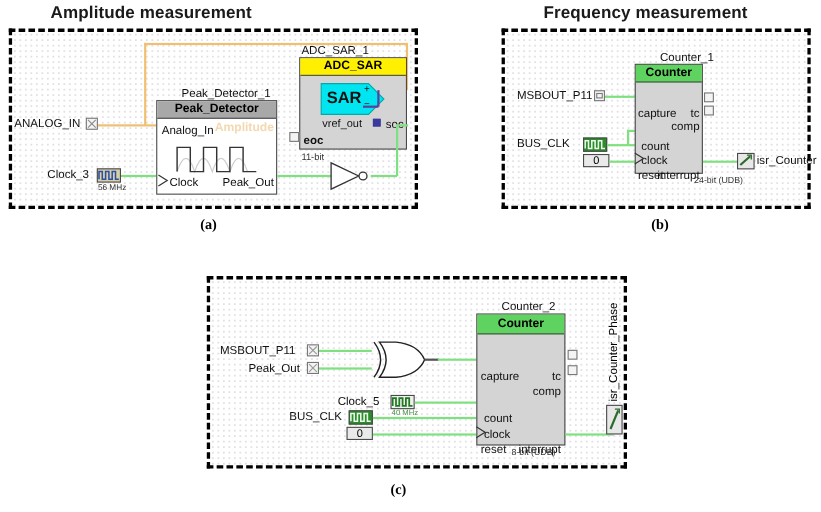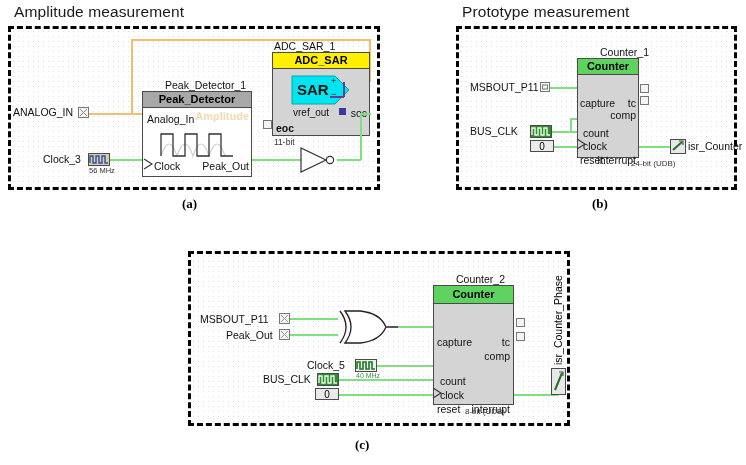--- a/index.html
+++ b/index.html
@@ -6,21 +6,21 @@
   body{width:746px;height:465px;position:relative;
        font-family:"Liberation Sans",sans-serif;color:#000;
        -webkit-font-smoothing:none;}
   .panel{position:absolute;}
   .dashbox{position:absolute;border:3px dashed #000;background:#fff;
            box-sizing:border-box;}
   .dotgrid{position:absolute;inset:0;
       background-image:radial-gradient(#c9c9d6 0.6px, transparent 0.6px);
       background-size:5px 5px;opacity:.55;}
   .title{position:absolute;font-size:15.5px;letter-spacing:.1px;
-         white-space:nowrap;color:#1a1a1a;font-weight:400;}
+         white-space:nowrap;color:#1a1a1a;font-weight:700;margin-left:32px;}
   .caption{position:absolute;font-family:"Liberation Serif",serif;
            font-weight:bold;font-size:13px;}
   
   .blk{position:absolute;box-sizing:border-box;border:1px solid #4a4a4a;}
   .blk-hdr{height:15px;line-height:15px;text-align:center;font-size:11px;
            font-weight:bold;border-bottom:1px solid #4a4a4a;overflow:hidden;}
   .blk-body{position:relative;height:calc(100% - 15px);}
   .inst{position:absolute;font-size:10.5px;white-space:nowrap;color:#111;}
   .subtxt{position:absolute;font-size:7.5px;color:#333;white-space:nowrap;}
   .pin{position:absolute;font-size:10.5px;white-space:nowrap;color:#111;}
@@ -128,21 +128,21 @@
   </svg>
   <div class="wire" style="left:337px;top:159px;width:24px;"></div>
   <div class="wire-v" style="left:360px;top:113px;height:47px;"></div>
   <div class="wire" style="left:360px;top:113px;width:11px;"></div>
 
   <div class="caption" style="left:182px;top:196px;">(a)</div>
 </div>
 
 <div class="panel" style="left:440px;top:0;width:306px;height:220px;">
 
-  <div class="title" style="left:22px;top:3px;">Prototype  measurement</div>
+  <div class="title" style="left:22px;top:3px;">Frequency  measurement</div>
 
   <div class="dashbox" style="left:16px;top:26px;width:281px;height:164px;">
     <div class="dotgrid"></div>
   </div>
 
   <div class="lbl" style="left:30px;top:81px;">MSBOUT_P11</div>
   <div class="term" style="left:100px;top:82px;width:10px;height:10px;">
     <svg width="8" height="8" style="position:absolute;left:0;top:0;">
       <rect x="1.5" y="2" width="5" height="4" fill="none" stroke="#7a7a7a" stroke-width="1"></rect>
     </svg>

